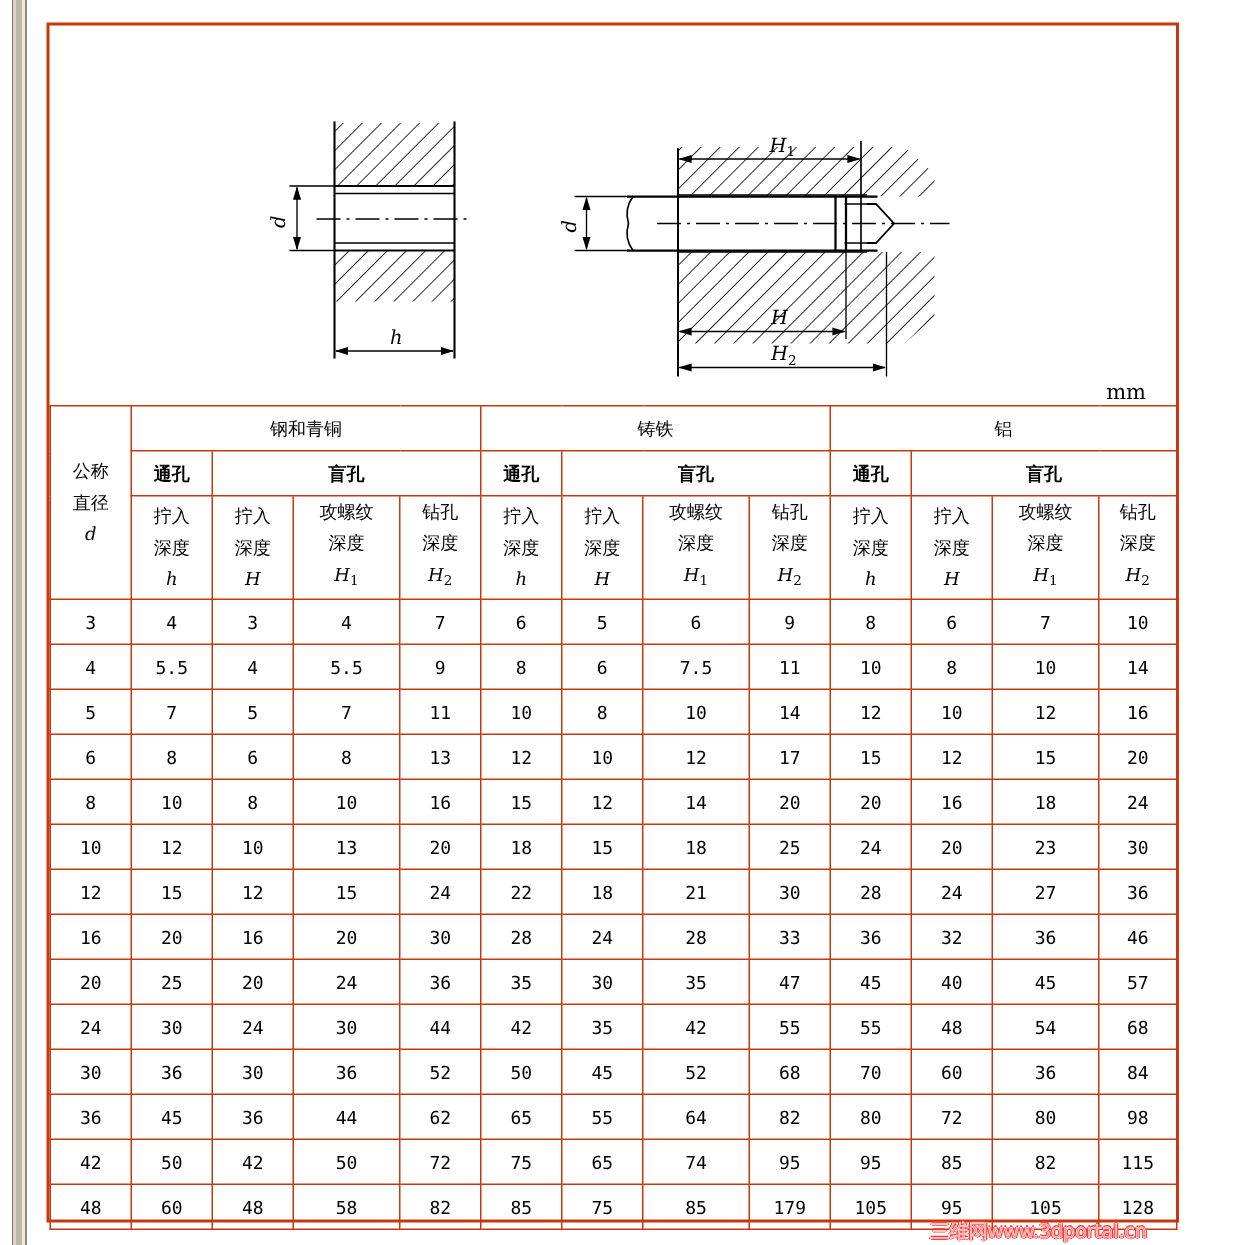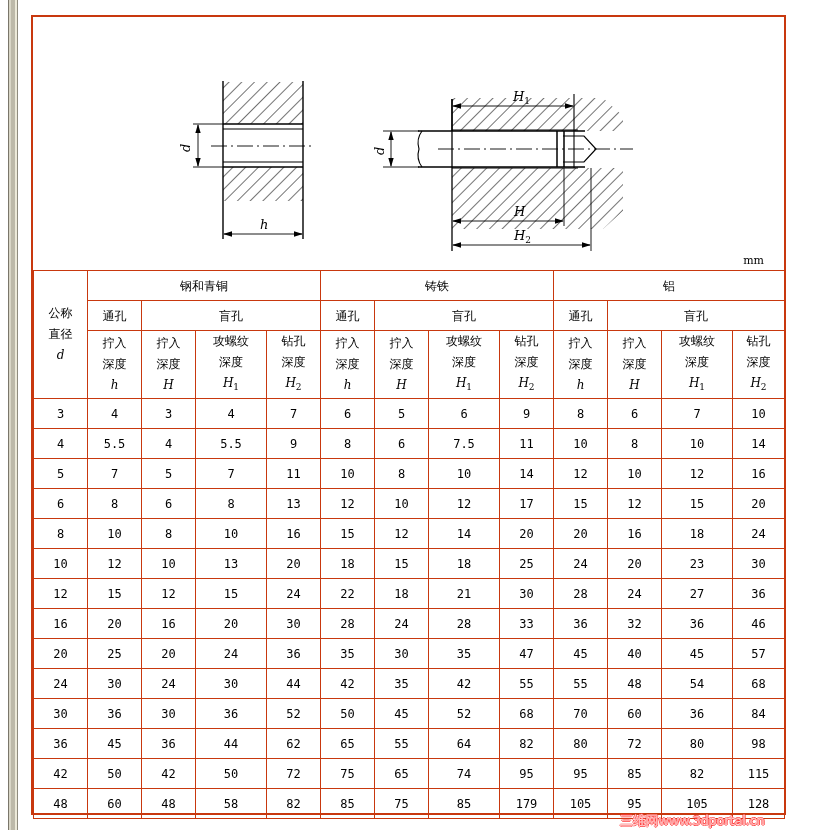--- a/index.html
+++ b/index.html
@@ -22,33 +22,33 @@
     border-bottom: 1px solid #c8380e;
   }
   .title {
     position: absolute; left: 9px; top: 9px;
     font-size: 17px; font-weight: bold; letter-spacing: 0.4px;
   }
   .figure { position: absolute; left: 0; top: 44px; width: 751px; height: 209px; }
   .figure svg { position: absolute; left: 0; top: 0; }
   .unit {
     position: absolute; right: 20px; top: 193px;
-    font-family: "DejaVu Serif", serif; font-size: 11px; margin-left: 12px;
+    font-family: "DejaVu Serif", serif; font-size: 14px; margin-left: 12px;
   }
   table.spec {
     position: absolute; left: 0; top: 253px;
     border-collapse: collapse; table-layout: fixed;
     width: 751px;
   }
   table.spec td {
     border: 1px solid #c8380e; text-align: center; vertical-align: middle;
     font-size: 12px; padding: 0; line-height: 14px;
   }
   table.spec tr.h1 td { height: 29px; }
-  table.spec tr.h2 td { height: 29px; }
+  table.spec tr.h2 td { height: 29px; font-weight: bold; }
   table.spec tr.h3 td { height: 63px; line-height: 21px; }
   table.spec tr.data td { height: 29px; font-family: "DejaVu Sans Mono", monospace; font-size: 12px; }
   .sym { font-family: "DejaVu Serif", serif; font-style: italic; font-size: 12px; }
   .sub { font-size: 9px; vertical-align: -3px; font-style: normal; }
   .watermark {
     position: absolute; left: 620px; top: 812px;
     font-family: "DejaVu Sans", sans-serif; font-weight: normal; font-size: 13px;
     color: #ff8a8a; letter-spacing: -0.2px;
     text-shadow: 1px 0 #ff3b3b, -1px 0 #ff3b3b, 0 1px #ff3b3b, 0 -1px #ff3b3b;
     -webkit-text-stroke: 0.3px #fff;

